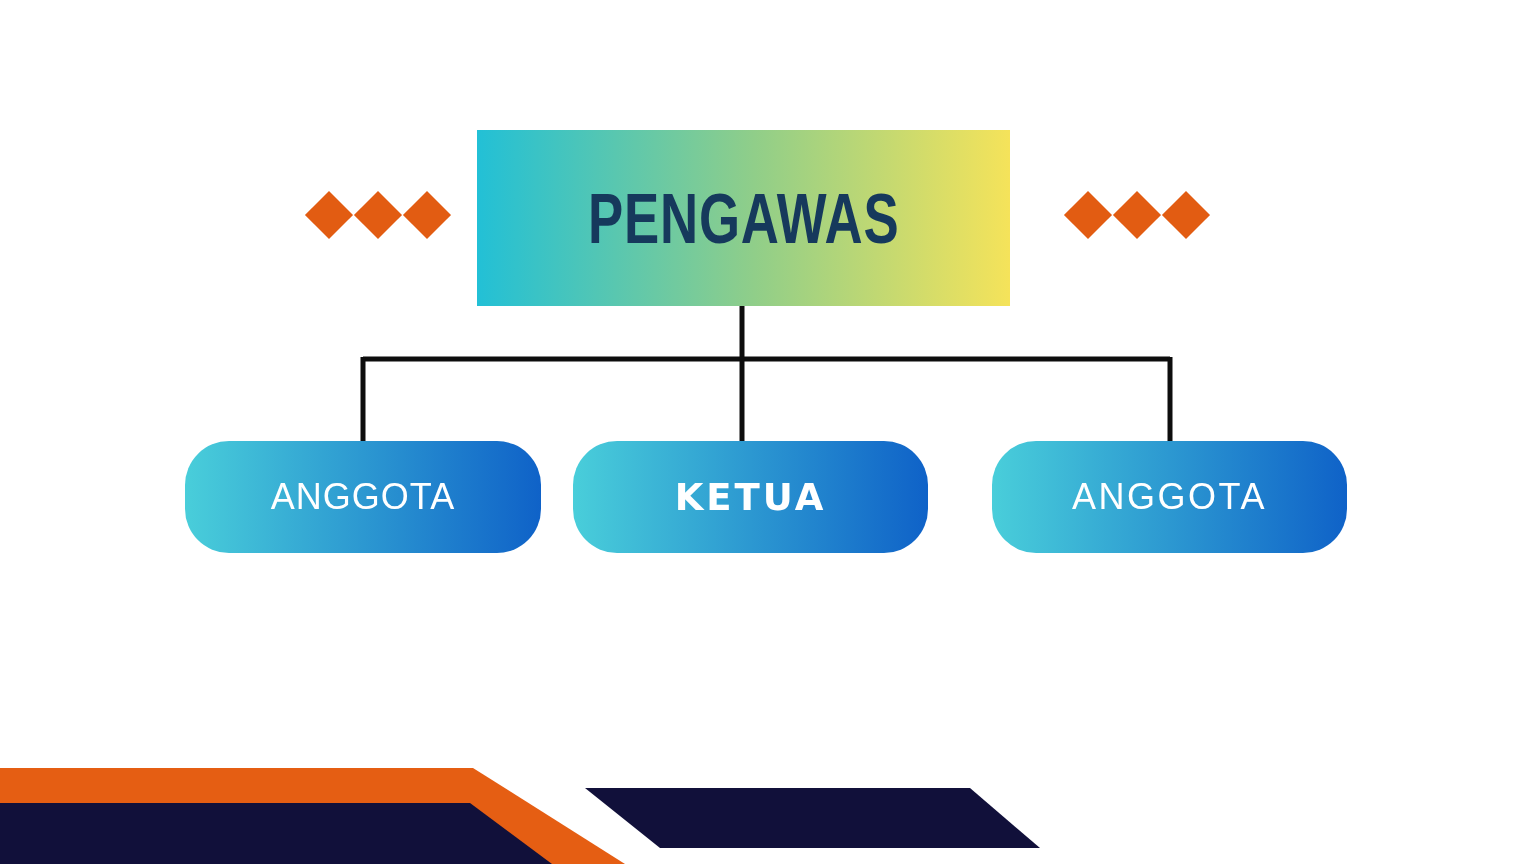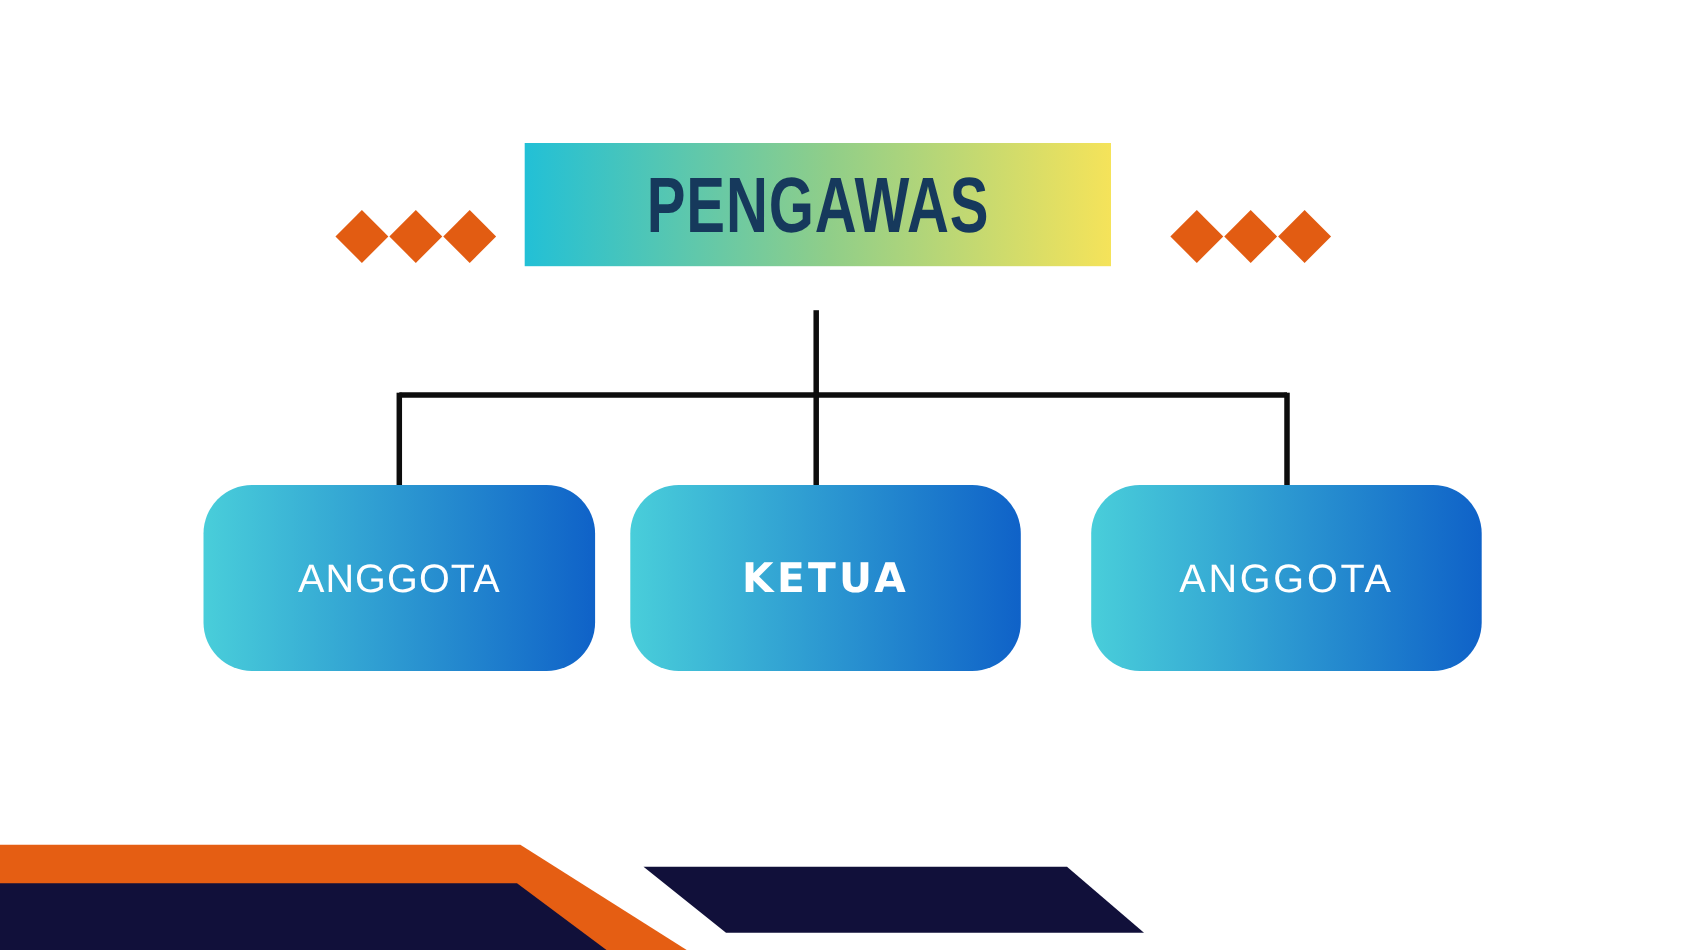--- a/index.html
+++ b/index.html
@@ -22,21 +22,21 @@
     background:var(--background);
     font-family:"Liberation Sans", sans-serif;
     position:relative;
     overflow:hidden;
   }
   .stage{position:absolute;inset:0;width:1536px;height:864px;}
 
   
   .root-node{
     position:absolute;
-    left:477px;top:130px;width:533px;height:112px;
+    left:477px;top:130px;width:533px;height:176px;
     background:linear-gradient(90deg,var(--root-gradient-start) 0%,var(--root-gradient-mid) 52%,var(--root-gradient-end) 100%);
     display:flex;align-items:center;justify-content:center;
   }
   .root-node .label{
     color:var(--root-text);
     font-size:66px;
     font-weight:900;
     letter-spacing:1px;
     transform:scaleX(0.80) scaleY(1.08);
     white-space:nowrap;
@@ -55,21 +55,21 @@
     background:var(--diamond-orange);
     transform:rotate(45deg);
   }
 
   
   svg.overlay{position:absolute;left:0;top:0;width:1536px;height:864px;}
 
   
   .child-node{
     position:absolute;
-    top:441px;height:169px;
+    top:441px;height:112px;
     background:linear-gradient(90deg,var(--node-gradient-start) 0%,var(--node-gradient-end) 100%);
     border-radius:44px;
     display:flex;align-items:center;justify-content:center;
     color:var(--node-text);
     white-space:nowrap;
   }
   .child-node.pos-0{left:185px;width:356px;}
   .child-node.pos-1{left:573px;width:355px;}
   .child-node.pos-2{left:992px;width:355px;}
   .child-node.pos-0 .label{font-size:36px;font-weight:500;letter-spacing:1px;}

